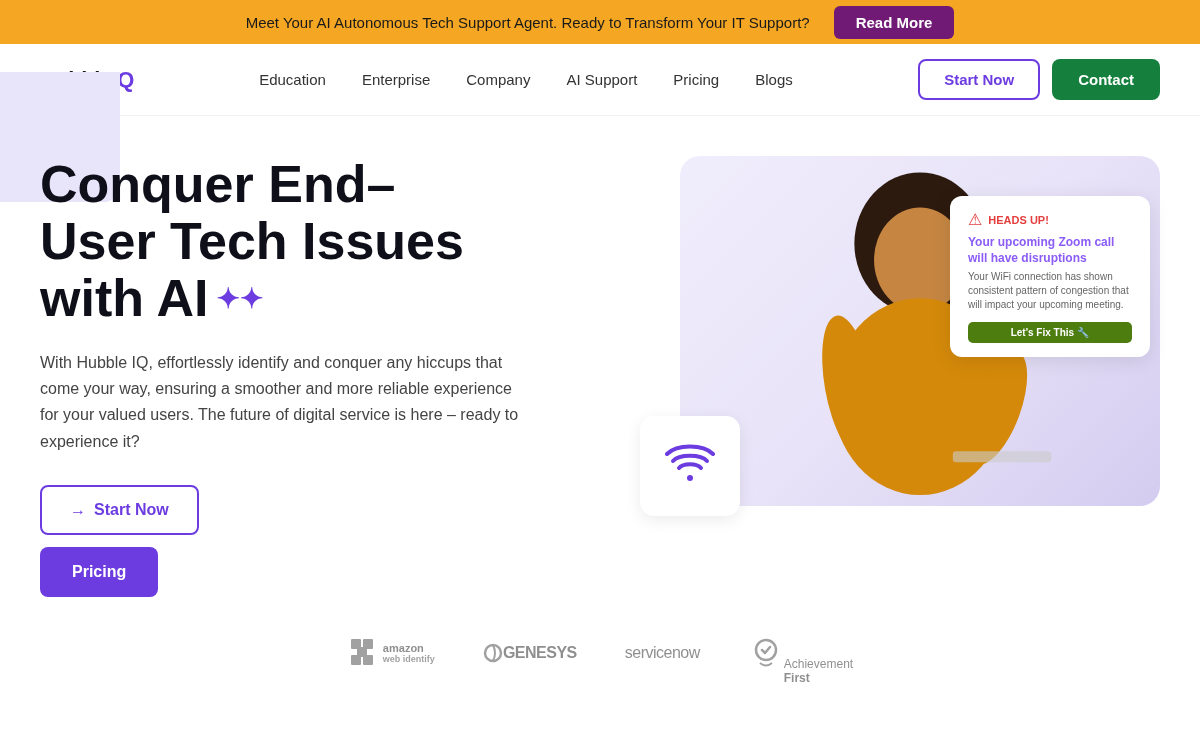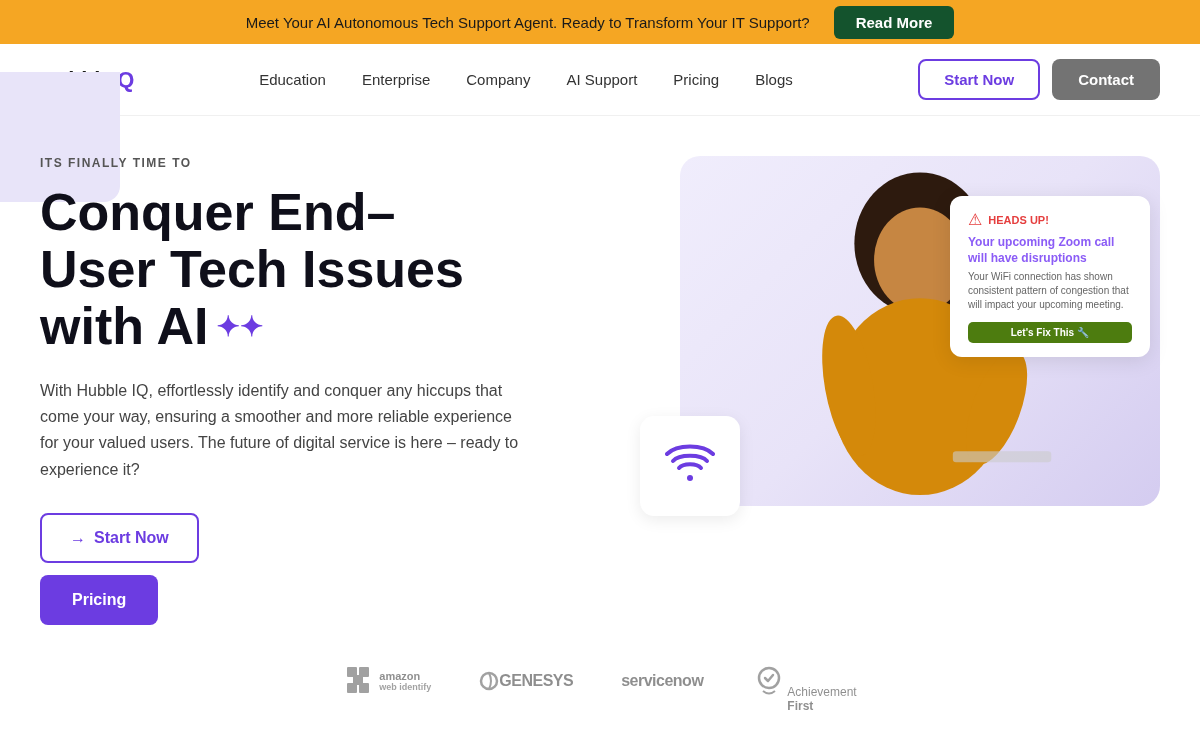--- a/index.html
+++ b/index.html
@@ -6,21 +6,21 @@
     body { font-family: -apple-system, BlinkMacSystemFont, 'Segoe UI', sans-serif; width: 1200px; height: 750px; overflow: hidden; background: #fff; }
 
     
     .top-banner {
       background: #F5A623;
       display: flex; align-items: center; justify-content: center;
       gap: 24px; padding: 22px 24px; height: 43px;
     }
     .top-banner-text { font-size: 15px; font-weight: 500; color: #1a1a1a; }
     .read-more-btn {
-      background: #14532d; color: #fff; border: none; border-radius: 6px;
+      background: #701a75; color: #fff; border: none; border-radius: 6px;
       padding: 8px 22px; font-size: 15px; font-weight: 600; cursor: pointer;
     }
 
     
     .navbar {
       display: flex; align-items: center; justify-content: space-between;
       padding: 0 40px; height: 72px; border-bottom: 1px solid #f0f0f0; position: relative;
     }
     .logo { display: flex; align-items: center; gap: 0; }
     .logo-text { font-size: 22px; font-weight: 700; color: #1a1a1a; letter-spacing: -0.5px; }
@@ -28,21 +28,21 @@
 
     .nav-links { display: flex; align-items: center; gap: 36px; }
     .nav-link { font-size: 15px; color: #333; text-decoration: none; font-weight: 500; }
 
     .nav-actions { display: flex; align-items: center; gap: 12px; }
     .btn-start-now {
       background: #fff; color: #6C3CE1; border: 2px solid #6C3CE1;
       border-radius: 8px; padding: 10px 24px; font-size: 15px; font-weight: 600; cursor: pointer;
     }
     .btn-contact {
-      background: #737373; color: #fff; border: none;
+      background: #15803d; color: #fff; border: none;
       border-radius: 8px; padding: 12px 26px; font-size: 15px; font-weight: 600; cursor: pointer;
     }
 
     
     .purple-card-hint {
       position: absolute; left: 0; top: 72px; width: 120px; height: 130px;
       background: #e8e4f9; border-radius: 0 0 16px 0; z-index: 0;
     }
 
     
@@ -138,21 +138,20 @@
   <div class="nav-actions">
     <button class="btn-start-now">Start Now</button>
     <button class="btn-contact">Contact</button>
   </div>
 </nav>
 
 <div class="purple-card-hint"></div>
 
 <section class="hero">
   <div class="hero-left">
-    <div class="hero-eyebrow">ITS FINALLY TIME TO</div>
     <h1 class="hero-title">
       <span>Conquer End–</span><br>
       <span>User Tech Issues</span><br>
       <span class="ai-text">
         <span>with AI</span>
         <span class="sparkle-icon">✦✦</span>
       </span>
     </h1>
     <p class="hero-desc">With Hubble IQ, effortlessly identify and conquer any hiccups that come your way, ensuring a smoother and more reliable experience for your valued users. The future of digital service is here – ready to experience it?</p>
     <div class="hero-buttons">
@@ -226,21 +225,21 @@
 
   <div class="logo-item">
     <svg width="20" height="20" viewBox="0 0 20 20">
       <circle cx="10" cy="10" r="8" stroke="#555" stroke-width="2.5" fill="none"></circle>
       <path d="M10 2 Q14 10 10 18" stroke="#555" stroke-width="2" fill="none"></path>
     </svg>
     <span style="font-size:16px;font-weight:700;color:#333;letter-spacing:-0.5px;">GENESYS</span>
   </div>
 
   <div class="logo-item">
-    <span style="font-size:16px;font-weight:700;color:#333;letter-spacing:-0.5px;">servicenow</span>
+    <span style="font-size:16px;font-weight:400;color:#333;letter-spacing:-0.5px;">servicenow</span>
   </div>
 
   <div class="logo-item">
     <svg width="36" height="36" viewBox="0 0 36 36">
       <circle cx="18" cy="15" r="10" stroke="#555" stroke-width="2.5" fill="none"></circle>
       <path d="M12 28 Q18 33 24 28" stroke="#555" stroke-width="2" fill="none"></path>
       <path d="M14 15 L17 18 L22 12" stroke="#555" stroke-width="2.5" fill="none" stroke-linecap="round" stroke-linejoin="round"></path>
     </svg>
     <div>
       <div style="font-size:12px;font-weight:400;color:#333;margin-top:36px;">Achievement</div>

